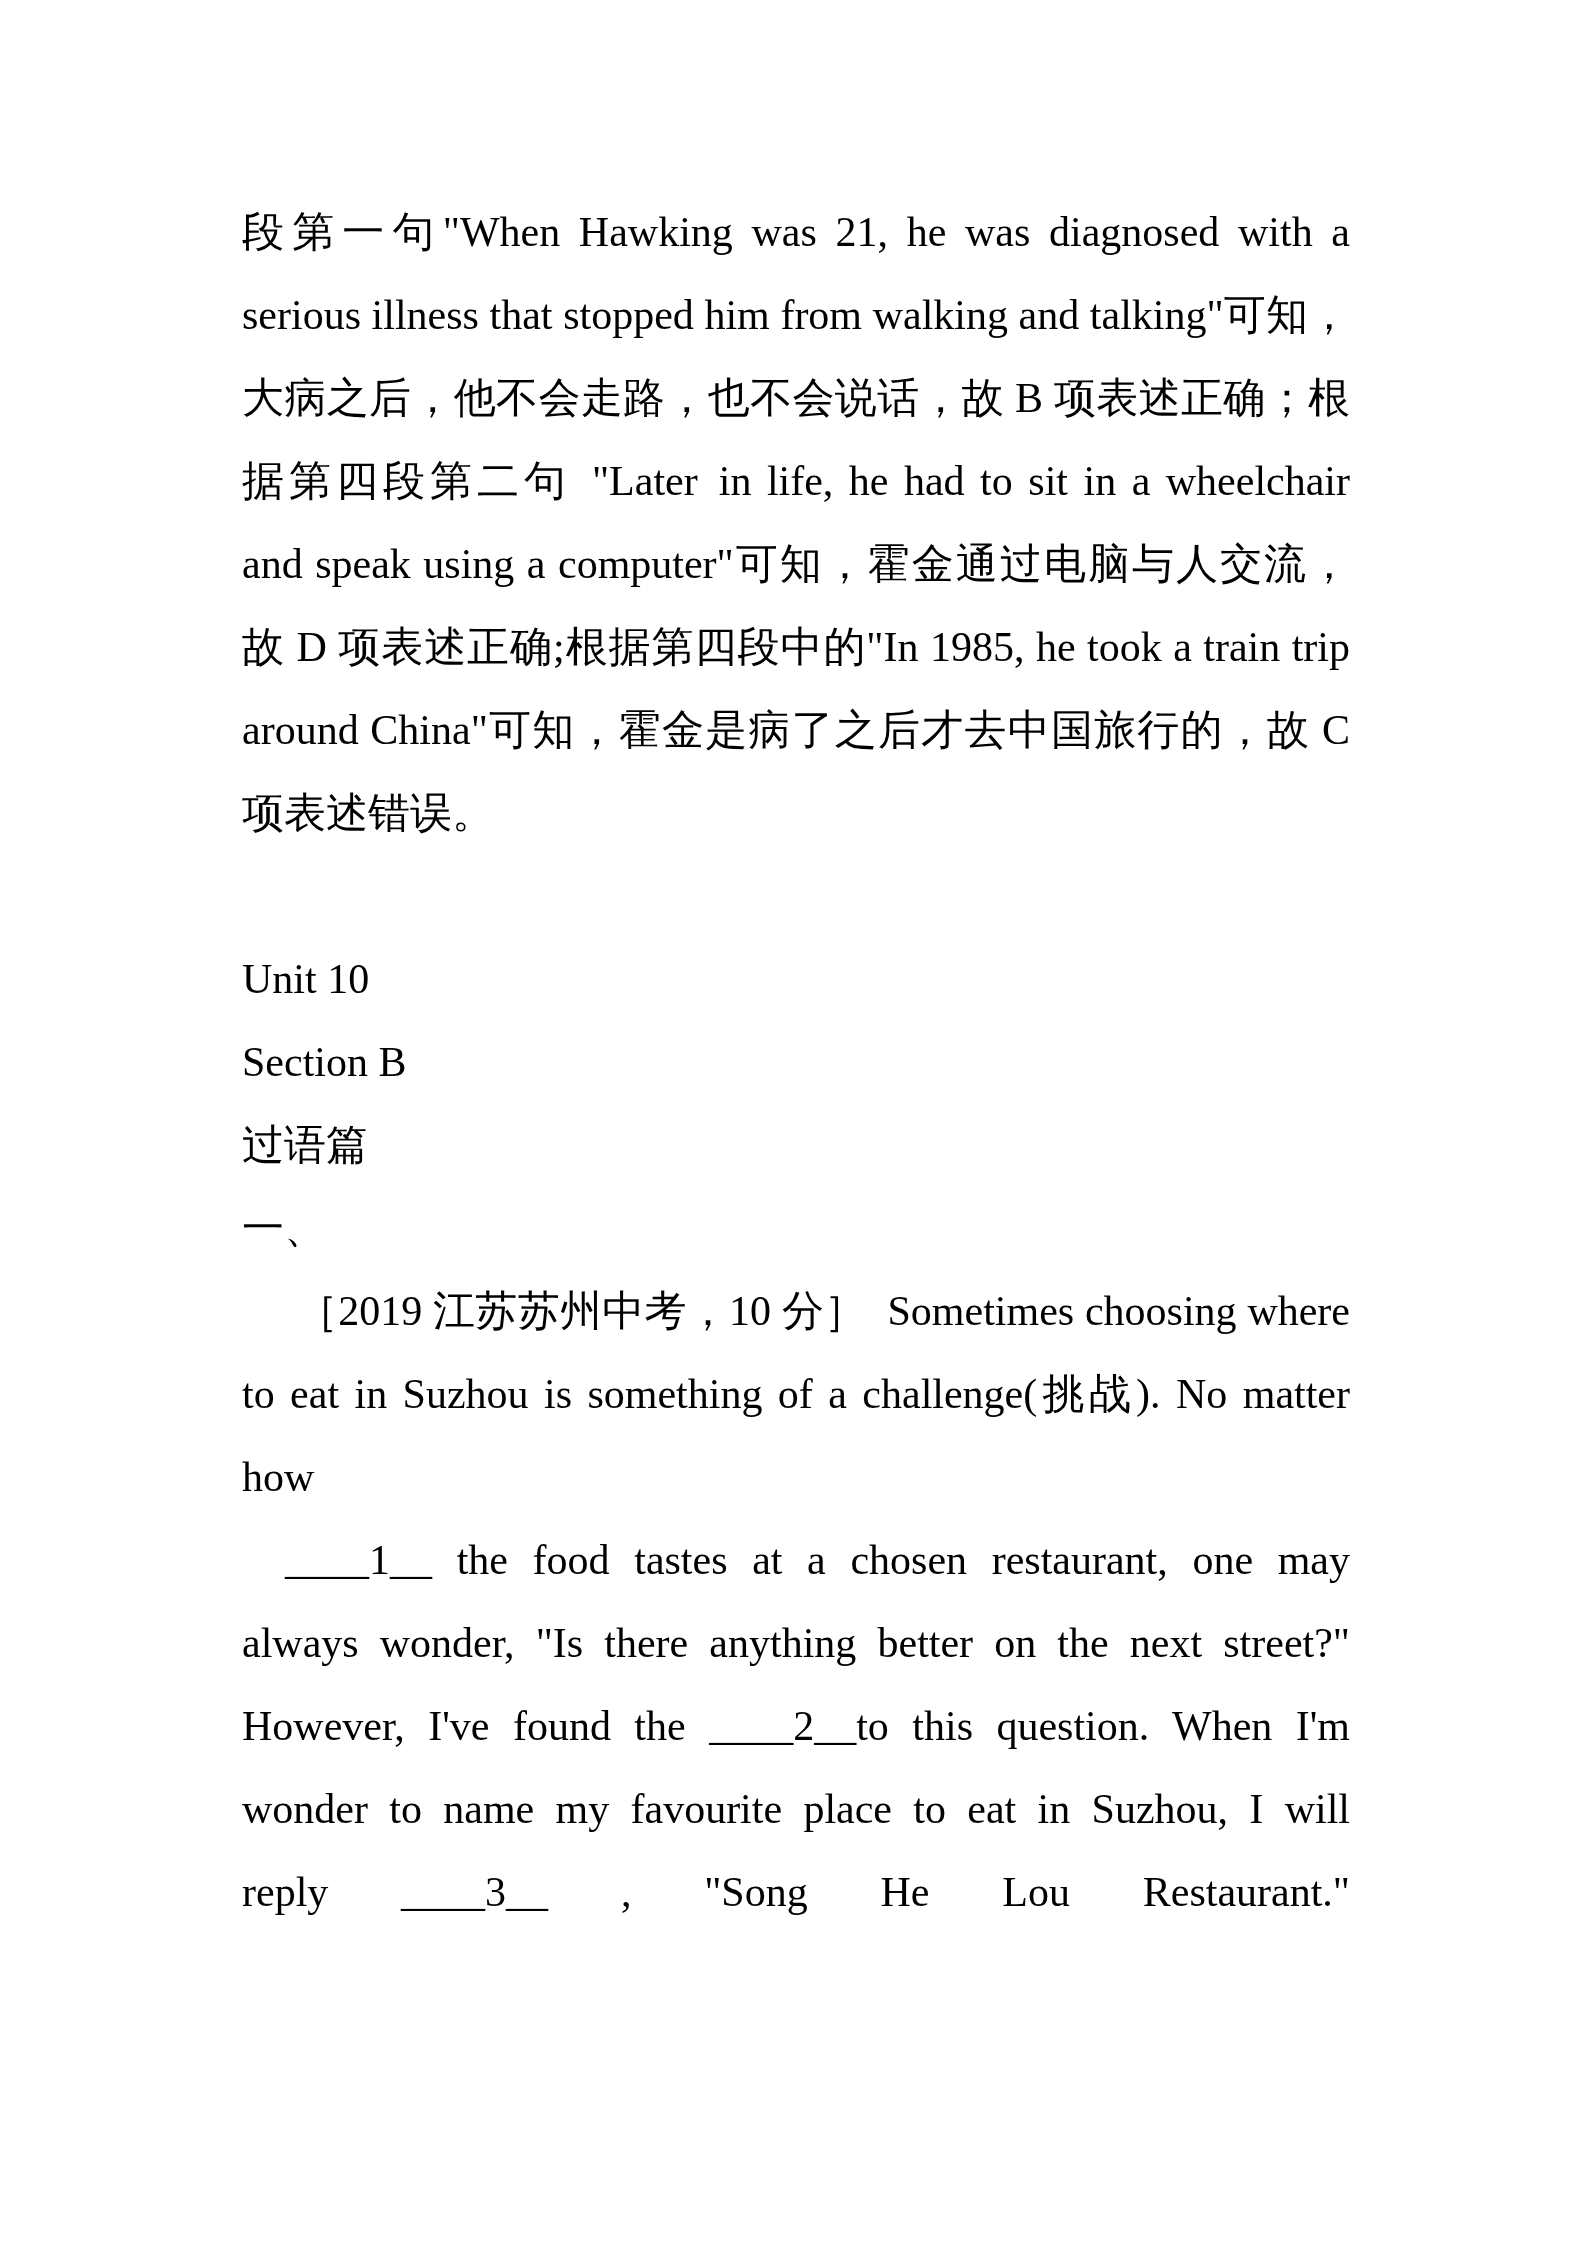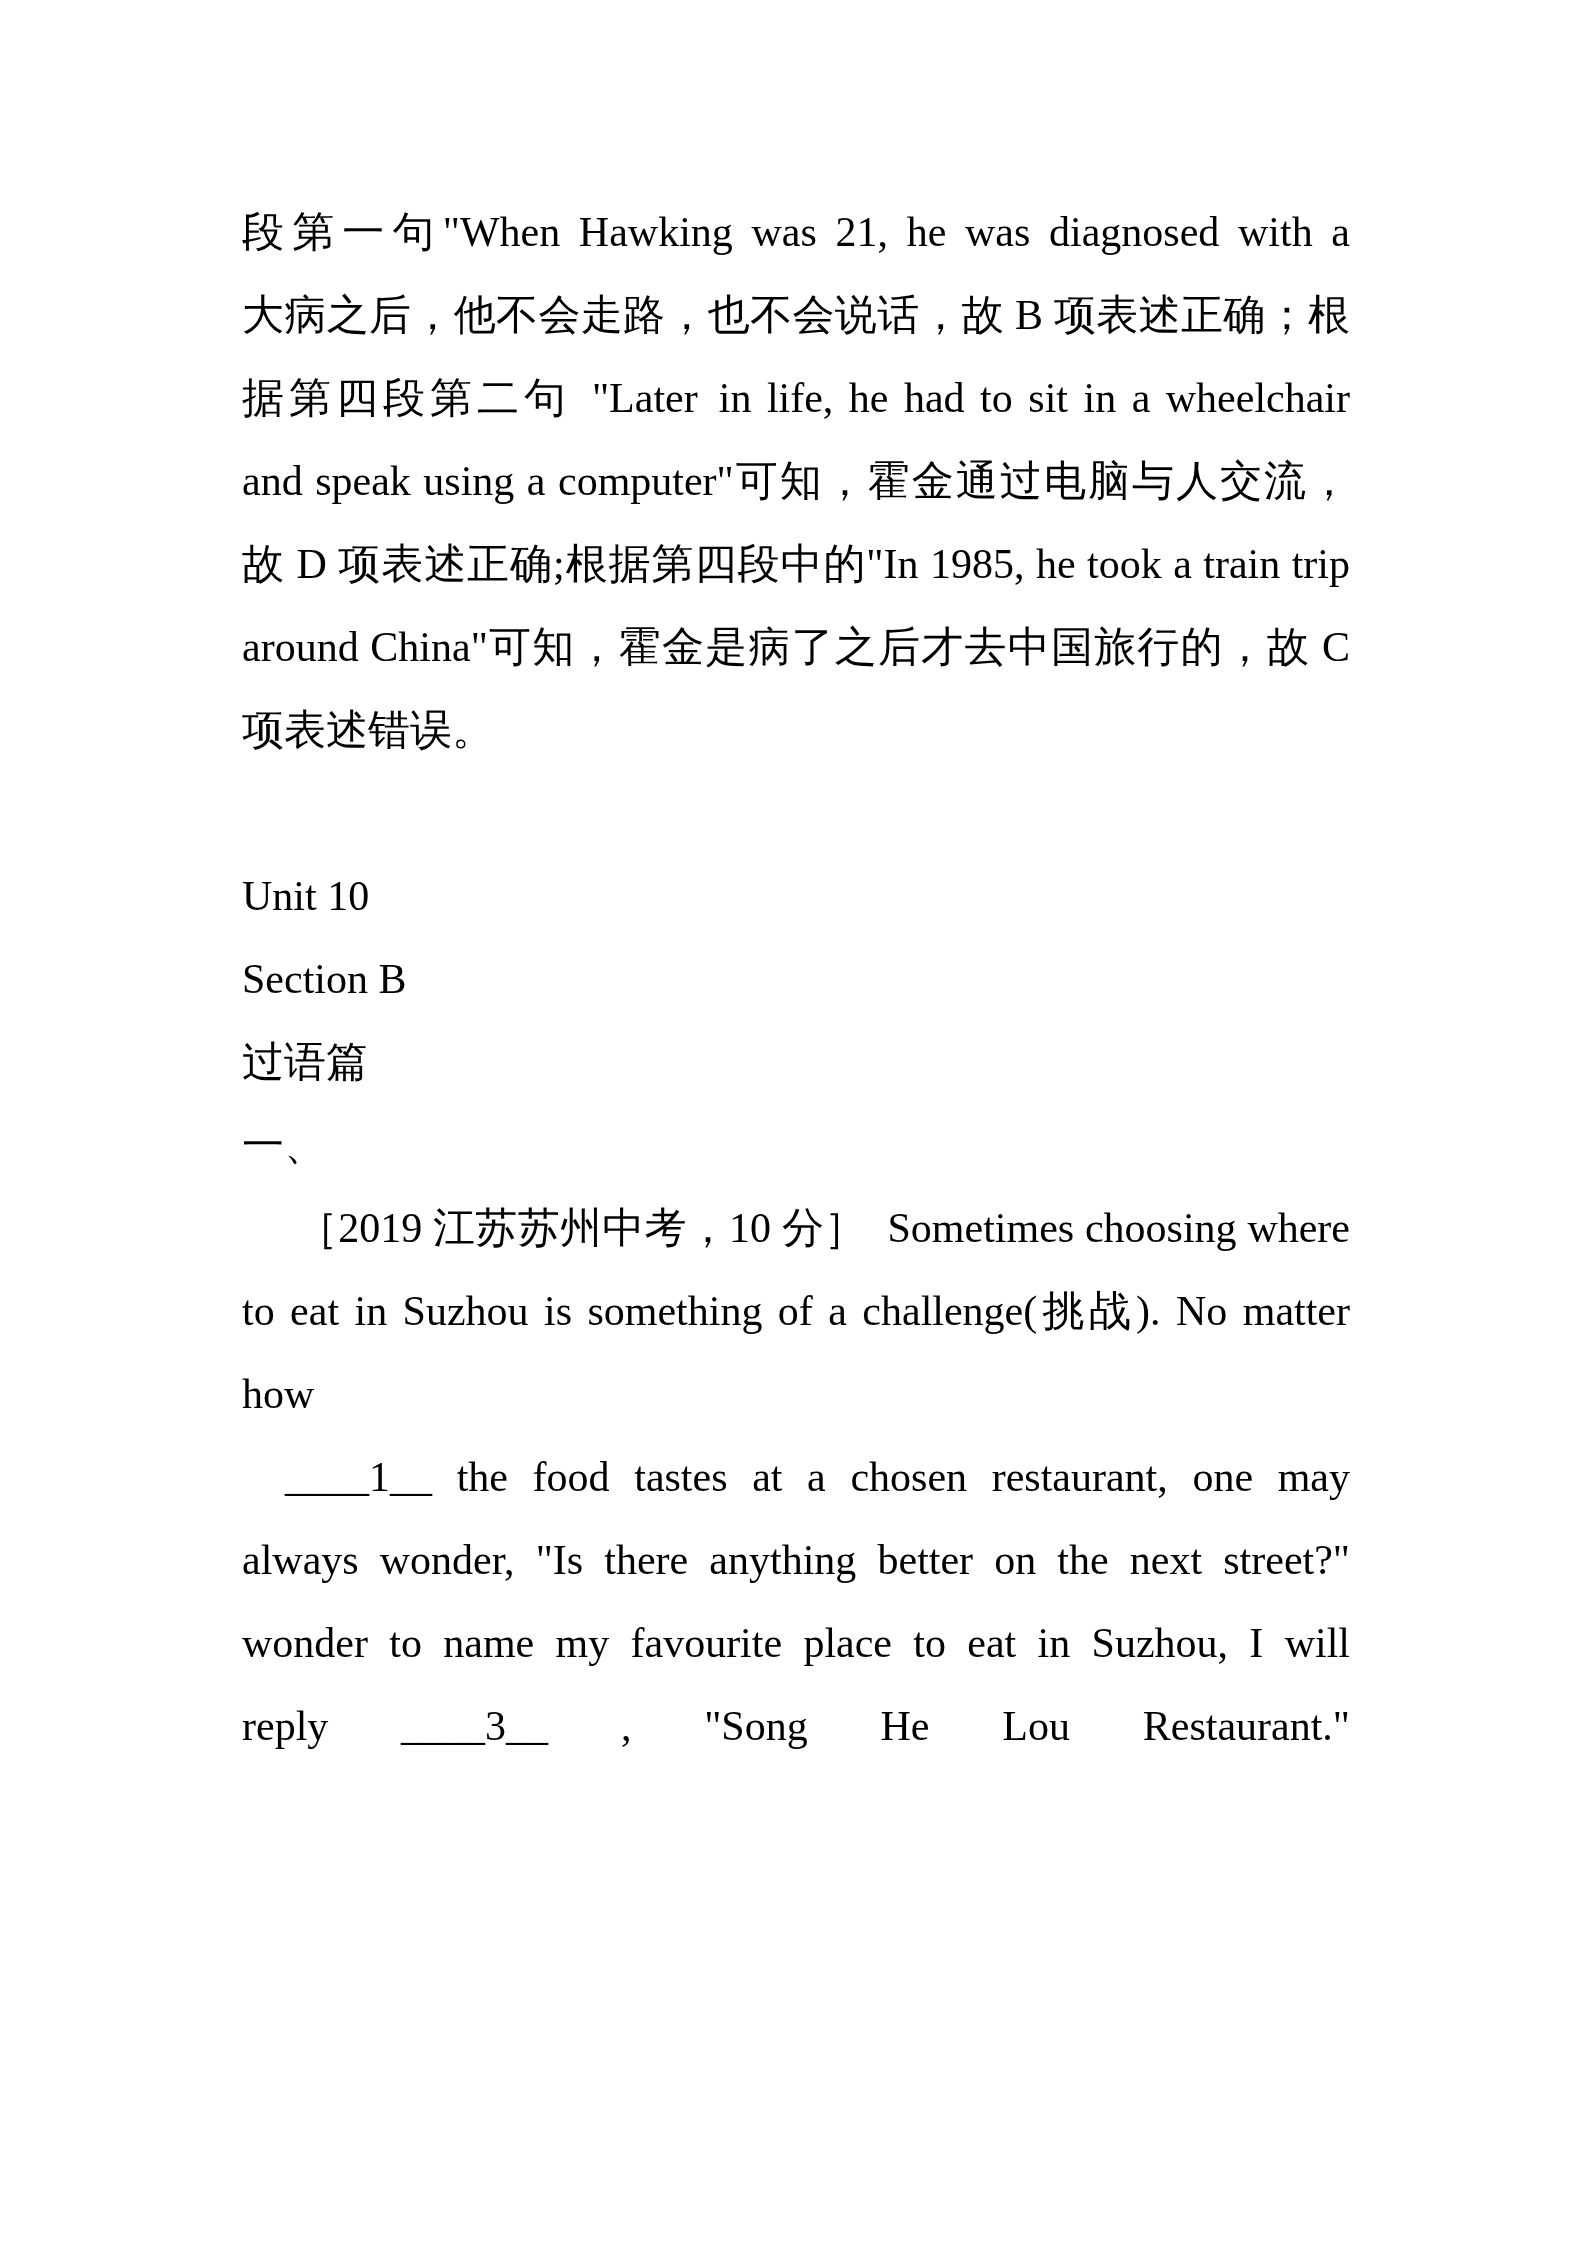--- a/index.html
+++ b/index.html
@@ -44,36 +44,38 @@
   .indent-sm { padding-left: 43px; }
   .spacer { height: 83px; }
 </style>
 </head>
 <body>
 
 <div class="page">
   <div class="textblock">
 
     <div class="line just">段第一句"When Hawking was 21, he was diagnosed with a</div>
+    <div class="line just">serious illness that stopped him from walking and talking"可知，</div>
     <div class="line just">大病之后，他不会走路，也不会说话，故 B 项表述正确；根</div>
     <div class="line just">据第四段第二句 "Later in life, he had to sit in a wheelchair</div>
     <div class="line just">and speak using a computer"可知，霍金通过电脑与人交流，</div>
     <div class="line just">故 D 项表述正确;根据第四段中的"In 1985, he took a train trip</div>
     <div class="line just">around China"可知，霍金是病了之后才去中国旅行的，故 C</div>
     <div class="line left">项表述错误。</div>
 
     <div class="line spacer"></div>
 
     <div class="line left bold">Unit 10</div>
     <div class="line left bold">Section B</div>
     <div class="line left">过语篇</div>
     <div class="line left">一、</div>
 
     <div class="line just indent-lg">［2019 江苏苏州中考，10 分］ Sometimes choosing where</div>
     <div class="line just">to eat in Suzhou is something of a challenge(挑战). No matter</div>
     <div class="line left">how</div>
     <div class="line just indent-sm">____1__ the food tastes at a chosen restaurant, one may</div>
     <div class="line just">always wonder, "Is there anything better on the next street?"</div>
+    <div class="line just">However, I've found the ____2__to this question. When I'm</div>
     <div class="line just">wonder to name my favourite place to eat in Suzhou, I will</div>
     <div class="line just">reply ____3__ , "Song He Lou Restaurant."</div>
 
   </div>
 </div>
 
 </body></html>

